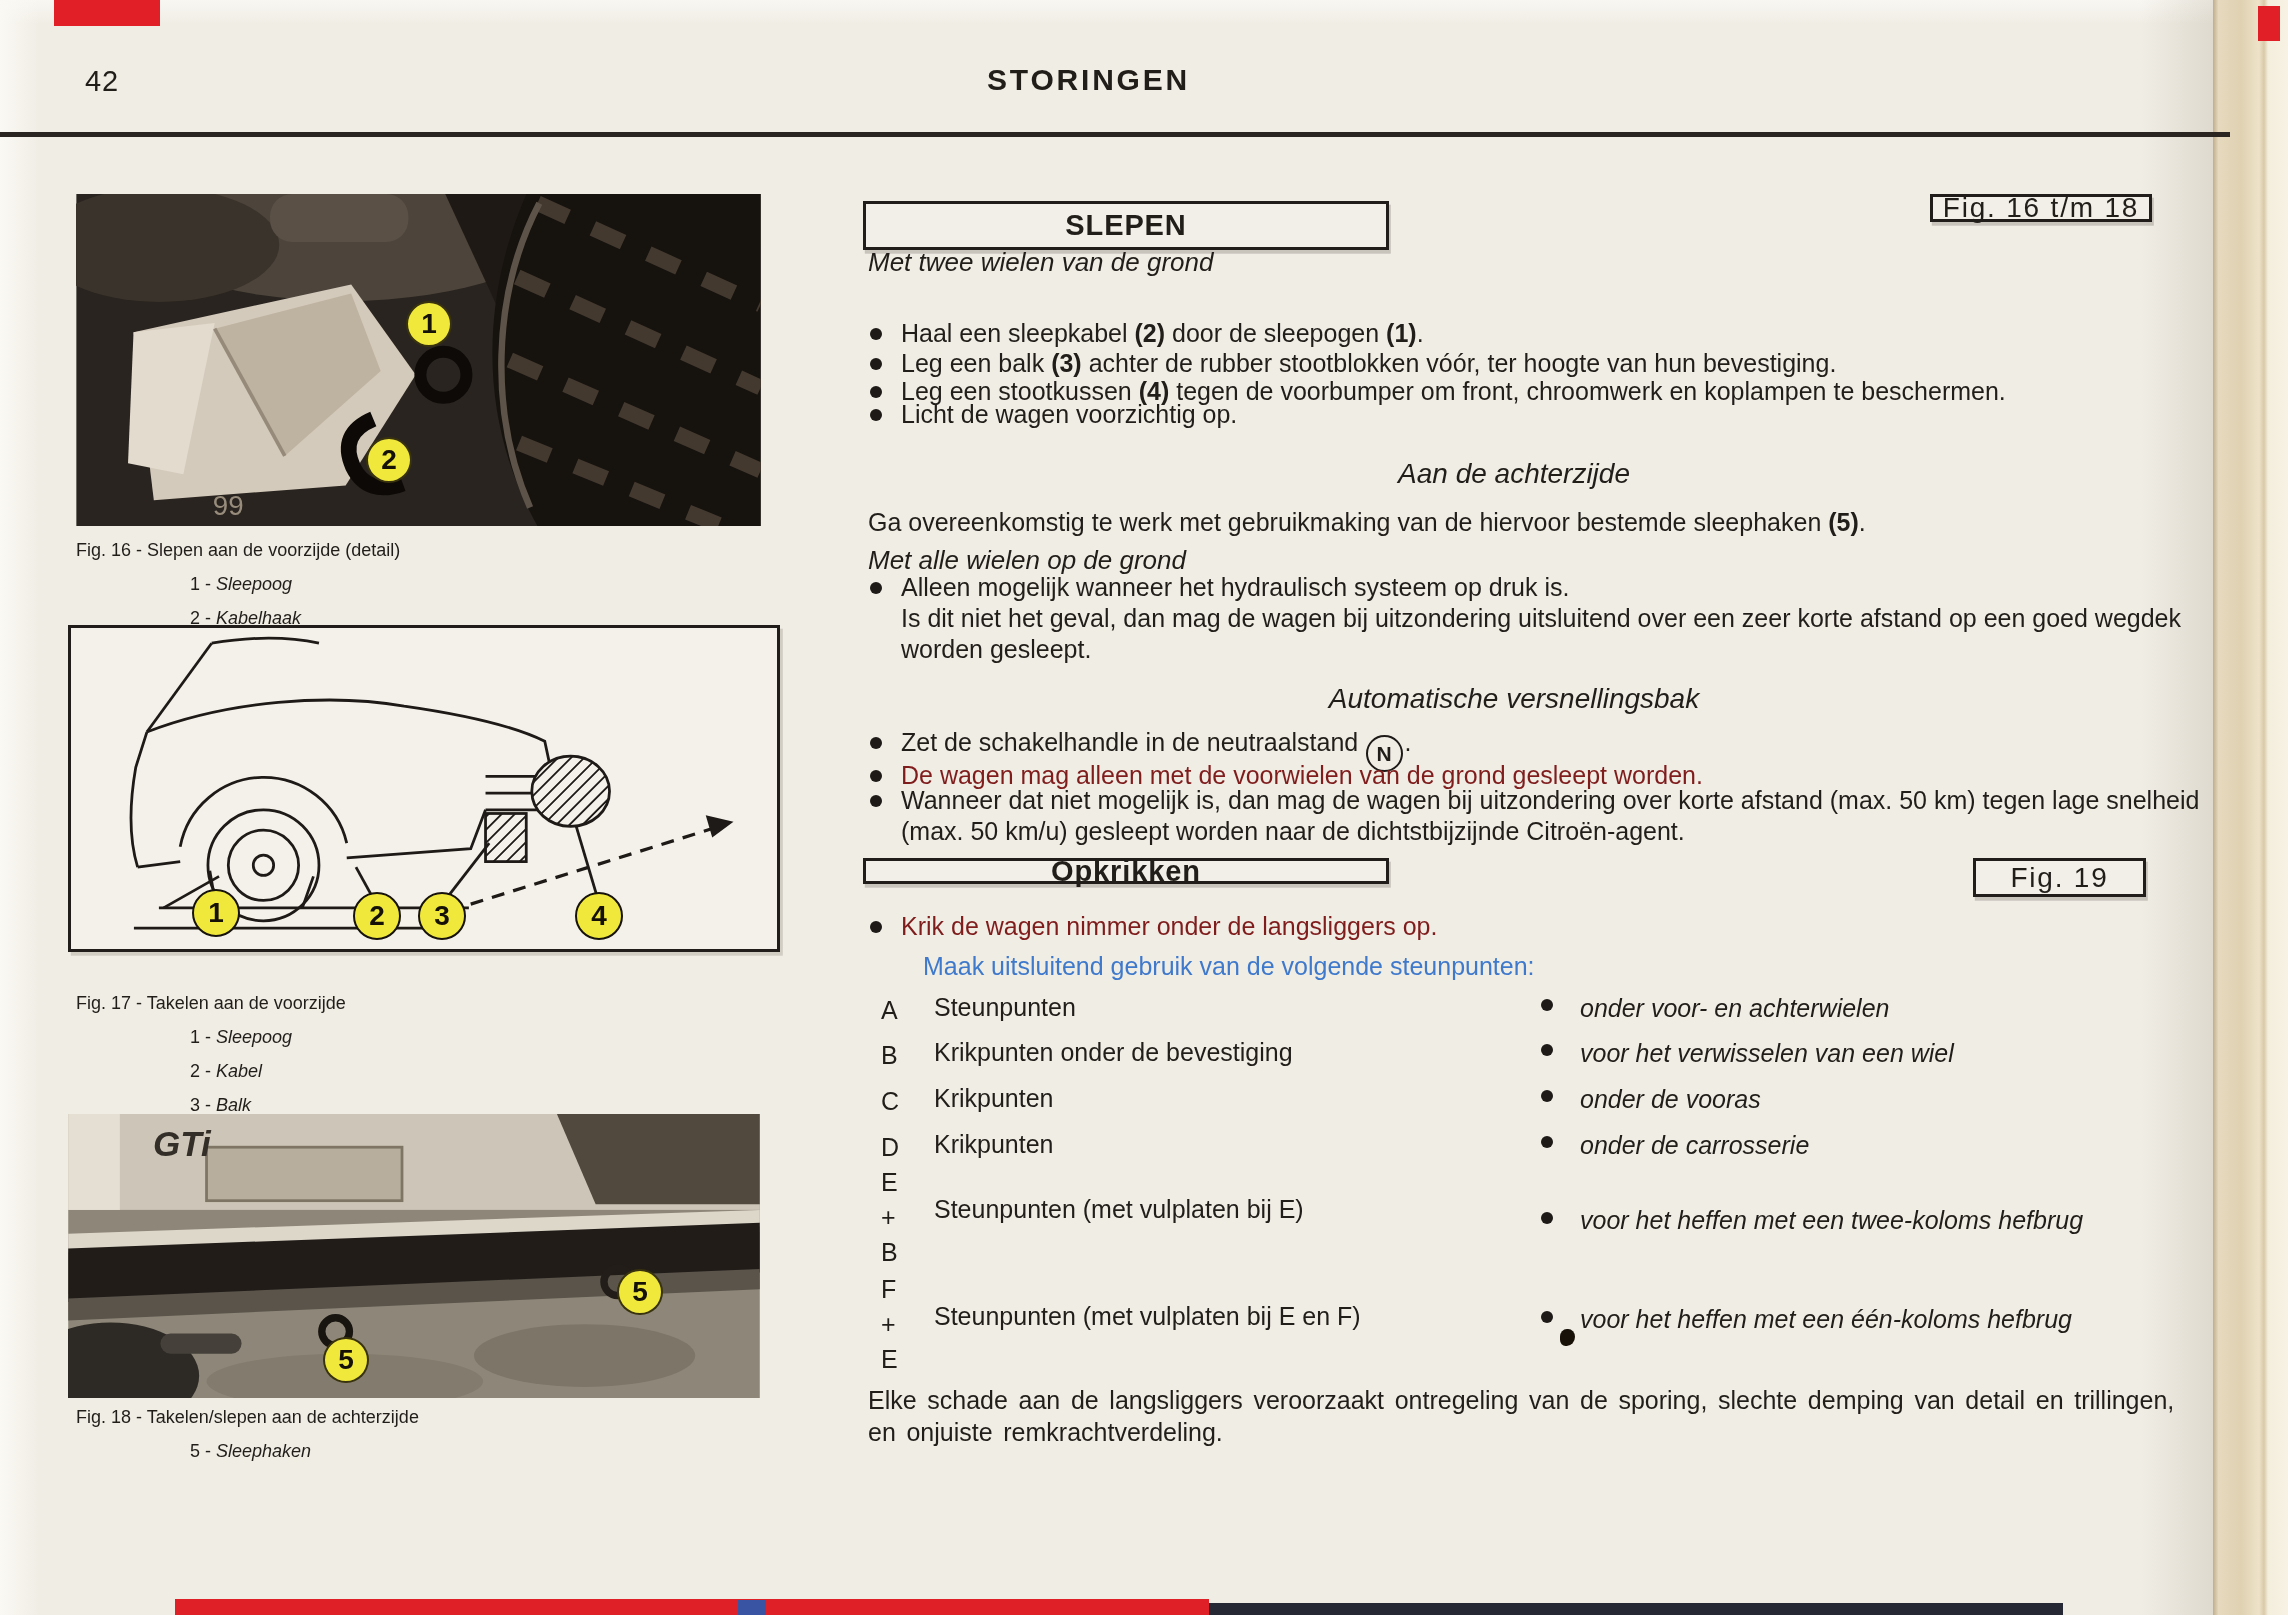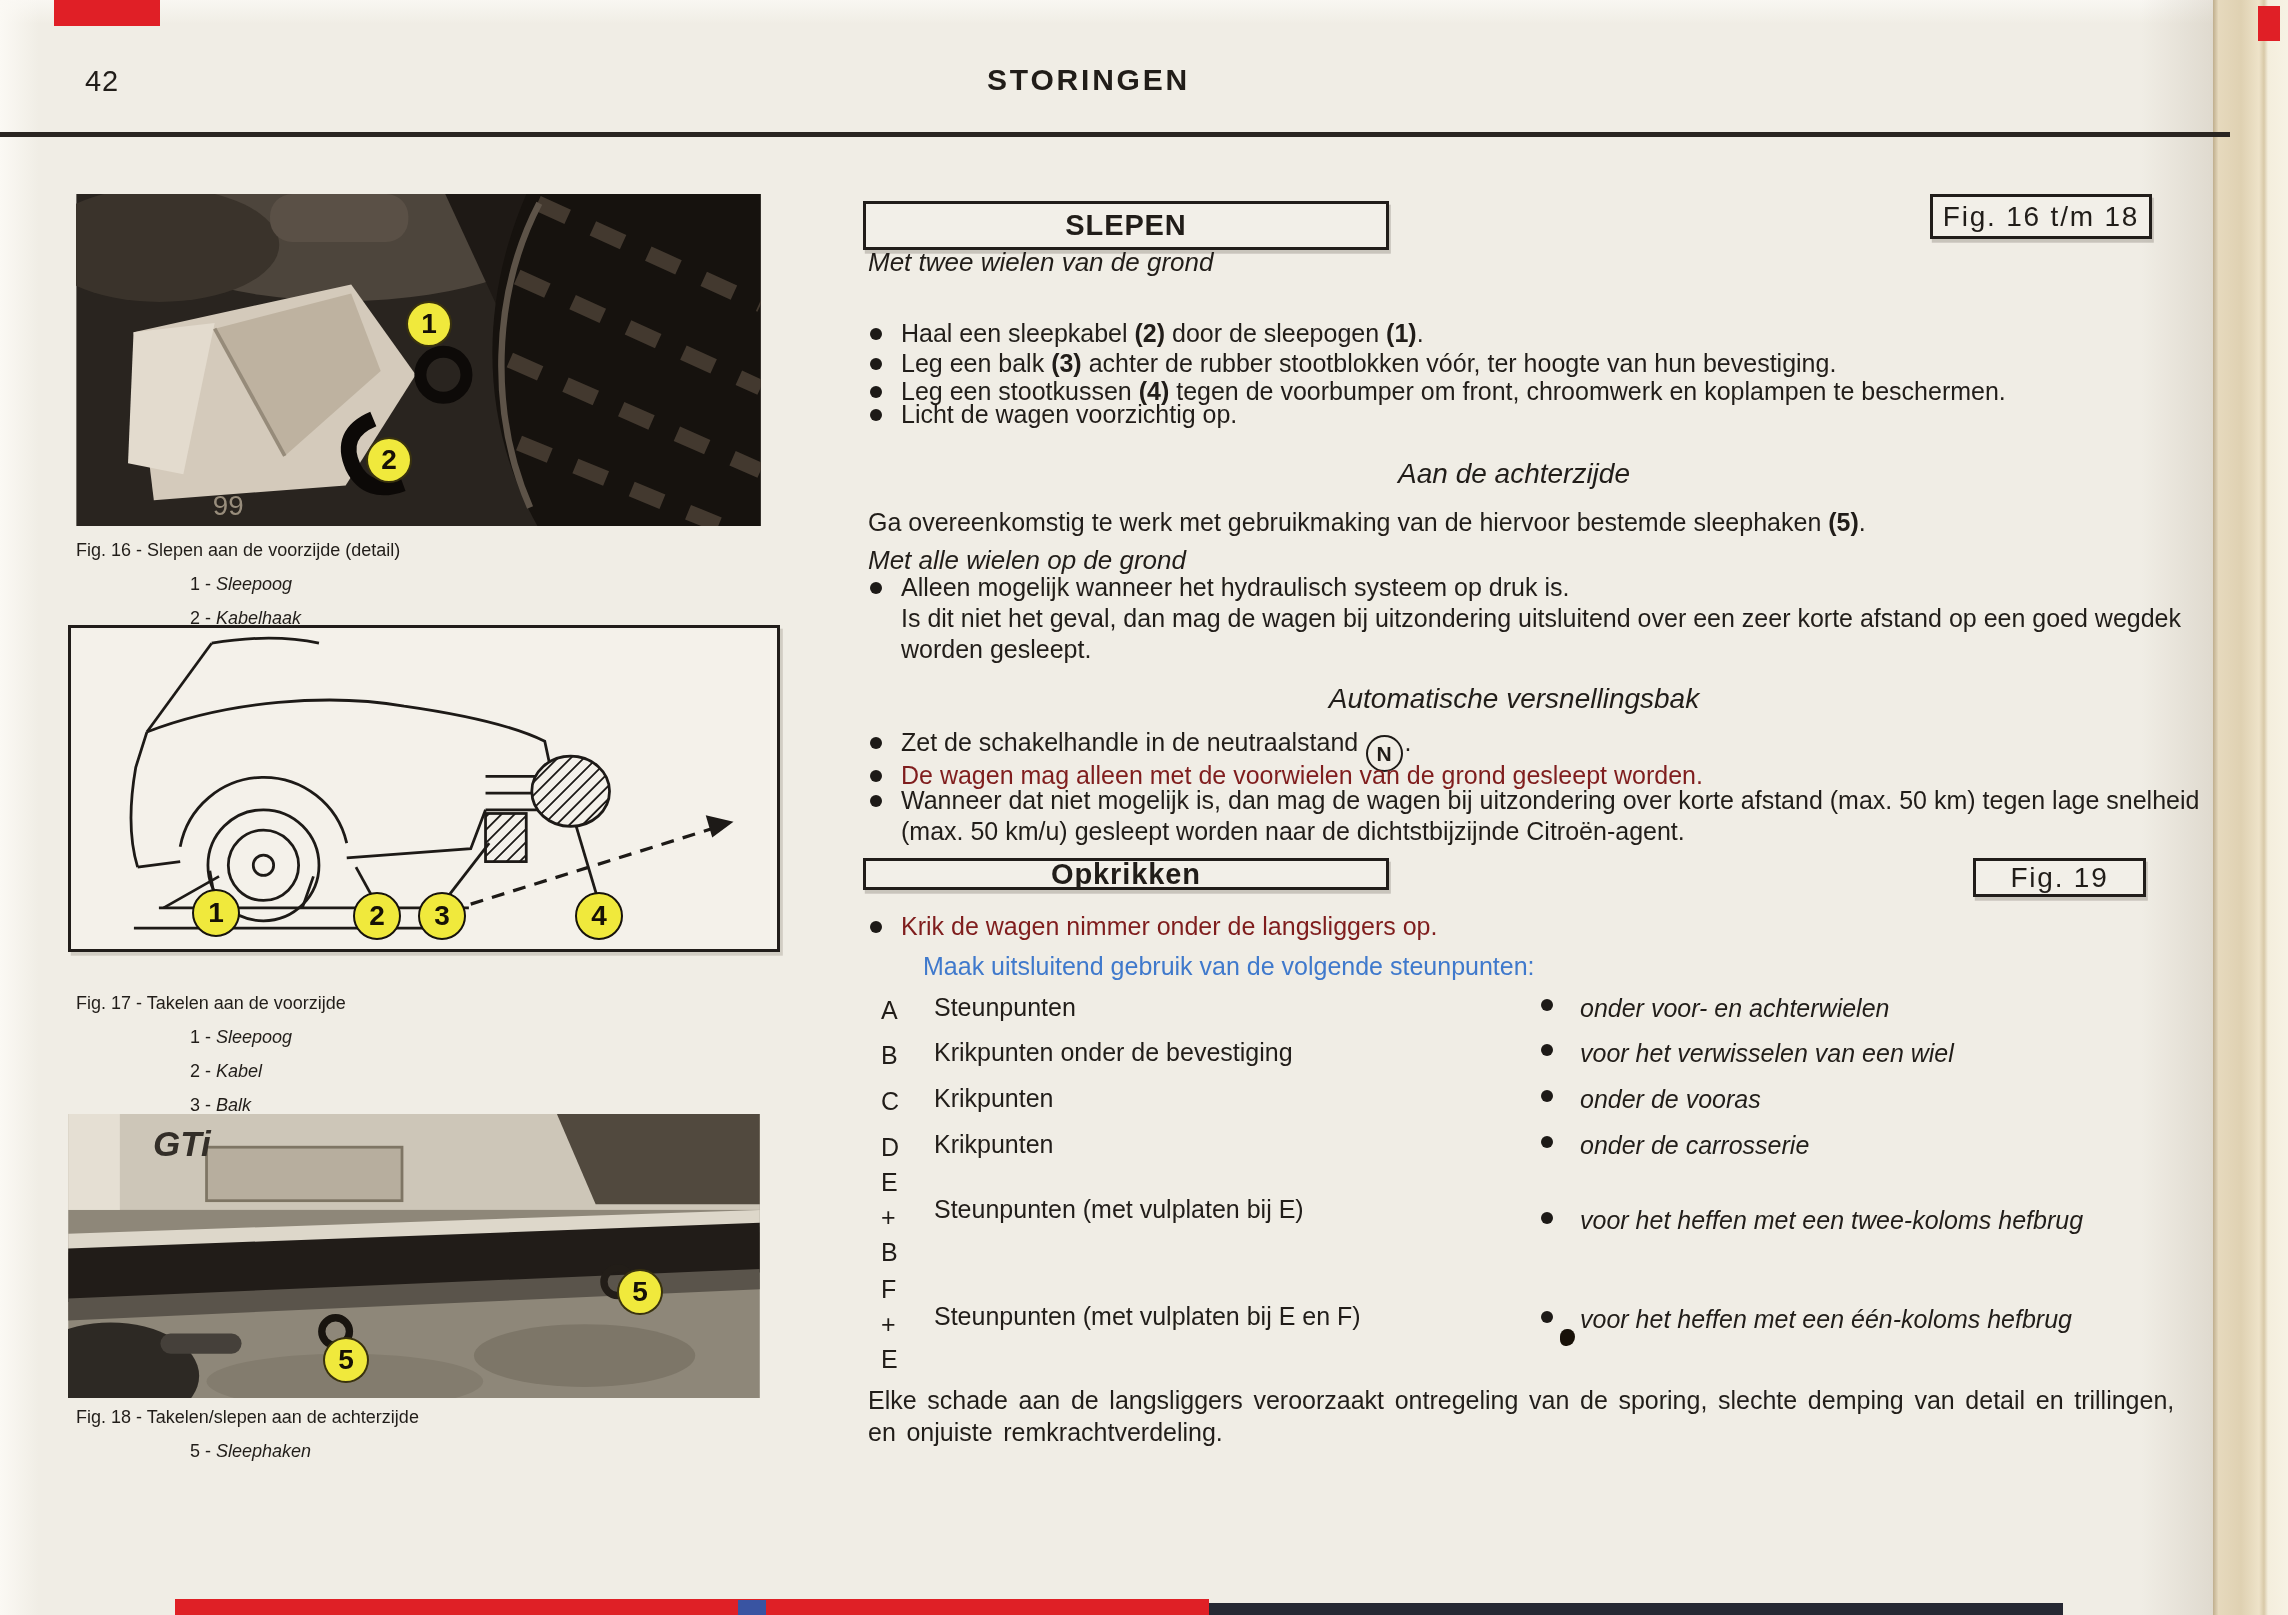--- a/index.html
+++ b/index.html
@@ -202,21 +202,21 @@
     </div>
 
   <div class="cap" style="left:76px;top:1400px">
     <div>Fig. 18 - Takelen/slepen aan de achterzijde</div>
     <div class="cap-item"><span>5 -</span> <i>Sleephaken</i></div>
   </div>
 
   <div class="titlebox main" style="left:863px;top:201px;width:526px;height:49px">
       <span>SLEPEN</span>
     </div>
-  <div class="titlebox ref" style="left:1930px;top:194px;width:222px;height:45px">
+  <div class="titlebox ref" style="left:1930px;top:194px;width:222px;height:28px">
       <span>Fig. 16 t/m 18</span>
     </div>
 
   <div class="subhead" style="top:247px">Met twee wielen van de grond</div>
 
 
   <div class="bullet" style="top:318px">Haal een sleepkabel <b>(2)</b> door de sleepogen <b>(1)</b>.</div>
   <div class="bullet" style="top:348px">Leg een balk <b>(3)</b> achter de rubber stootblokken vóór, ter hoogte van hun bevestiging.</div>
   <div class="bullet" style="top:376px">Leg een stootkussen <b>(4)</b> tegen de voorbumper om front, chroomwerk en koplampen te beschermen.</div>
   <div class="bullet" style="top:399px">Licht de wagen voorzichtig op.</div>
@@ -229,21 +229,21 @@
 Is dit niet het geval, dan mag de wagen bij uitzondering uitsluitend over een zeer korte afstand op een goed wegdek
 worden gesleept.</div>
 
   <div class="centerhead" style="top:683px">Automatische versnellingsbak</div>
 
   <div class="bullet" style="top:727px"><span>Zet de schakelhandle in de neutraalstand</span><span class="ncircle"><span>N</span></span><span>.</span></div>
   <div class="bullet red" style="top:760px">De wagen mag alleen met de voorwielen van de grond gesleept worden.</div>
   <div class="bullet" style="top:785px">Wanneer dat niet mogelijk is, dan mag de wagen bij uitzondering over korte afstand (max. 50 km) tegen lage snelheid
 (max. 50 km/u) gesleept worden naar de dichtstbijzijnde Citroën-agent.</div>
 
-  <div class="titlebox main" style="left:863px;top:858px;width:526px;height:32px">
+  <div class="titlebox main" style="left:863px;top:858px;width:526px;height:26px">
       <span>Opkrikken</span>
     </div>
   <div class="titlebox ref" style="left:1973px;top:858px;width:173px;height:39px">
       <span>Fig. 19</span>
     </div>
 
   <div class="bullet red" style="top:911px">Krik de wagen nimmer onder de langsliggers op.</div>
   <div class="body-text blue" style="left:923px;top:951px;width:1292px">Maak uitsluitend gebruik van de volgende steunpunten:</div>
 
   <div class="srow" style="top:993px;height:37px">

